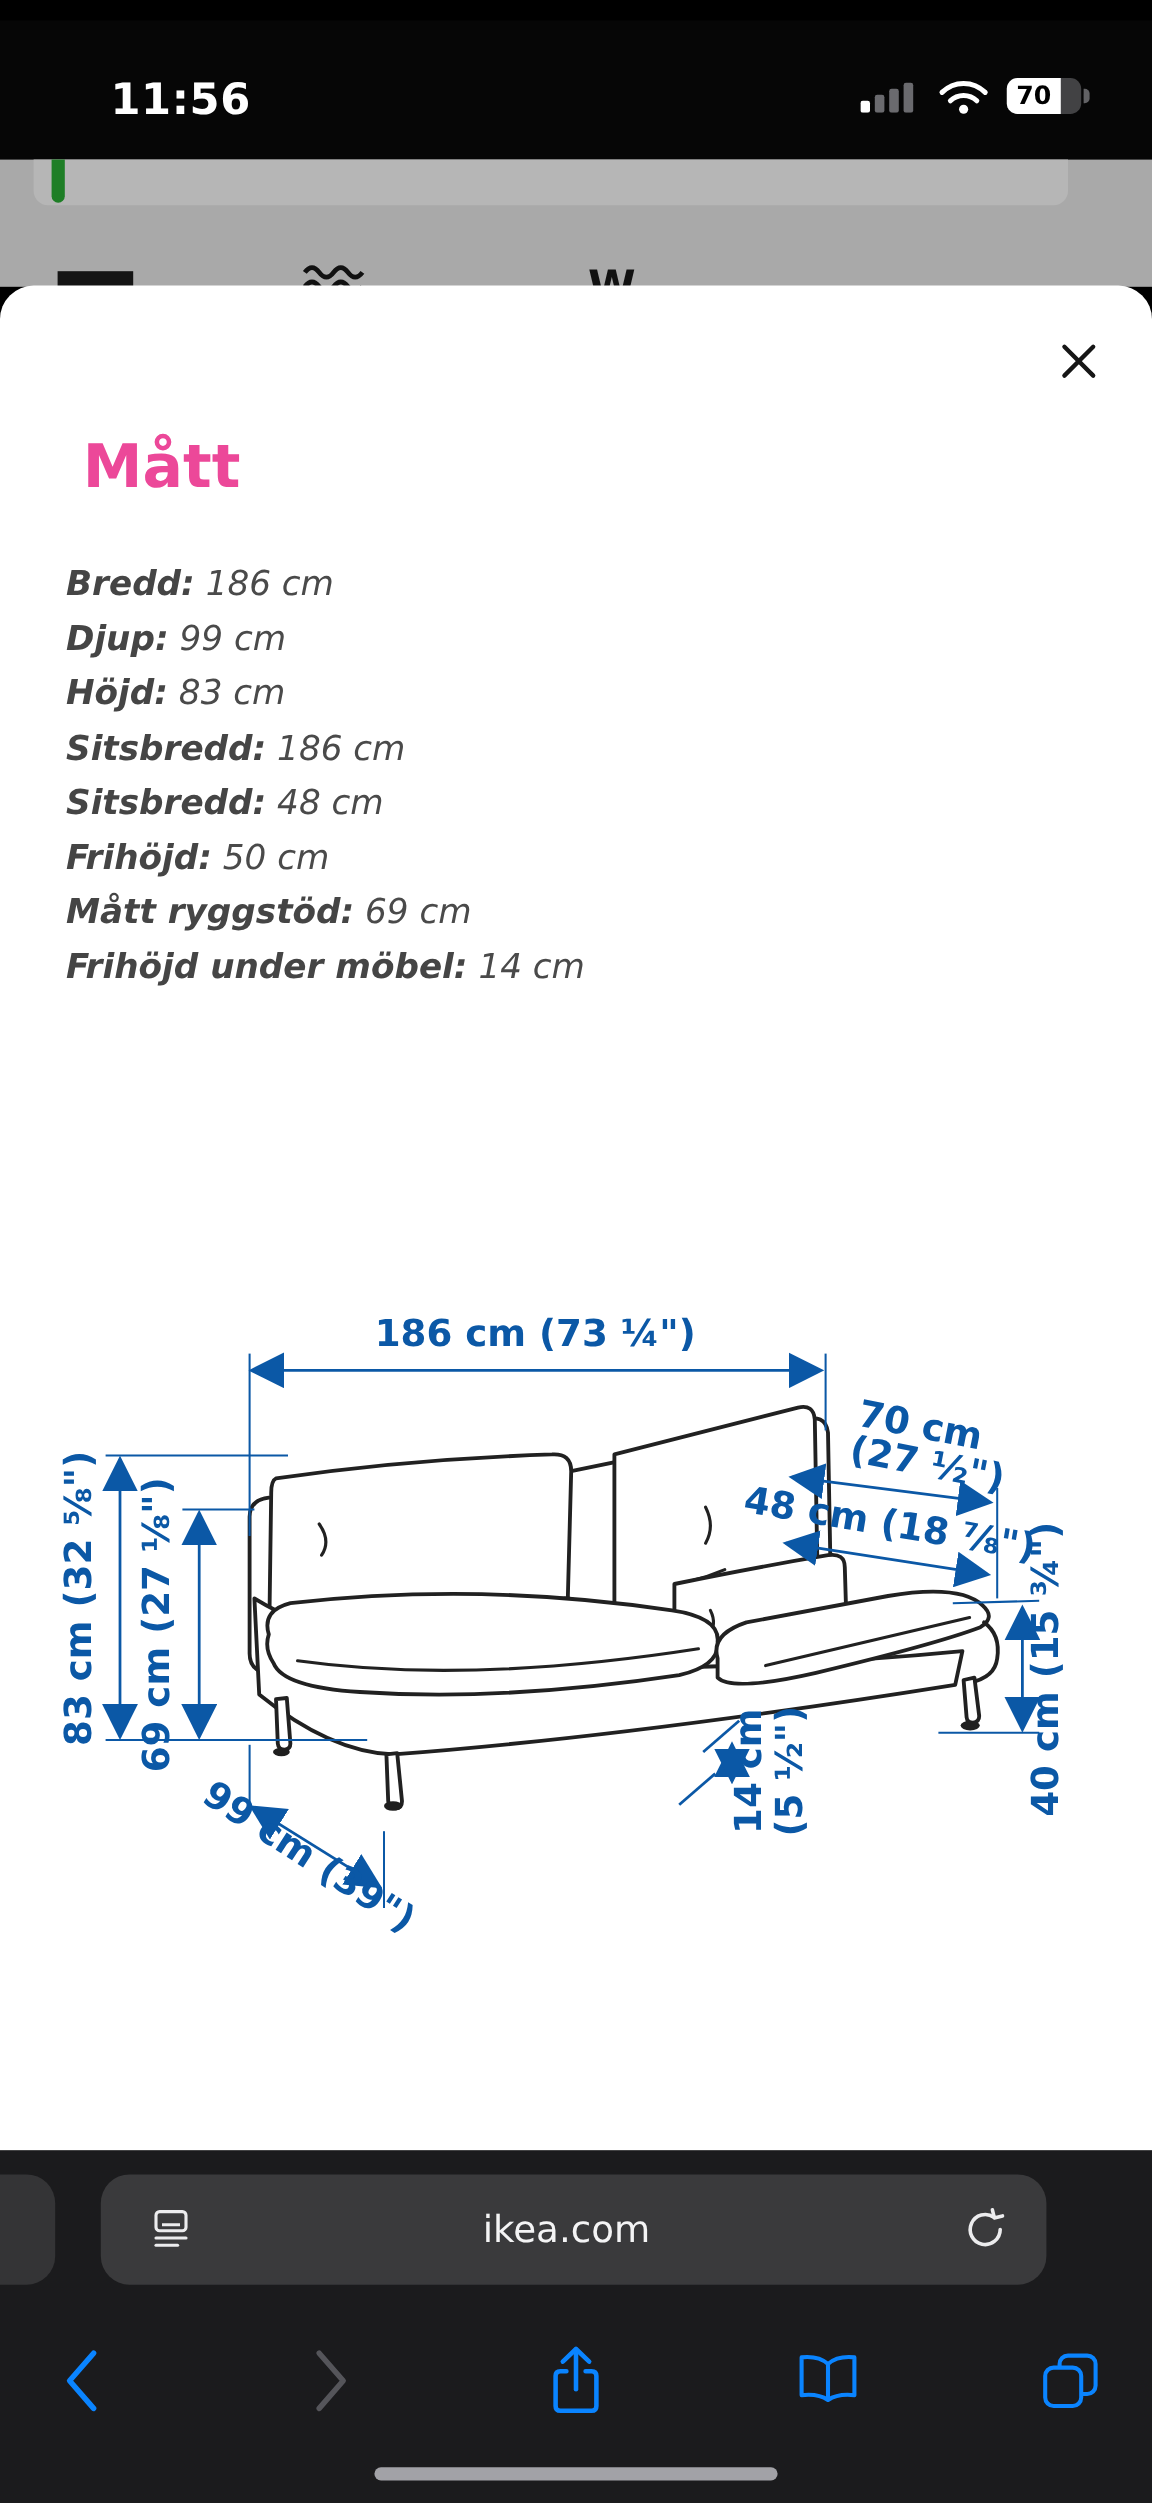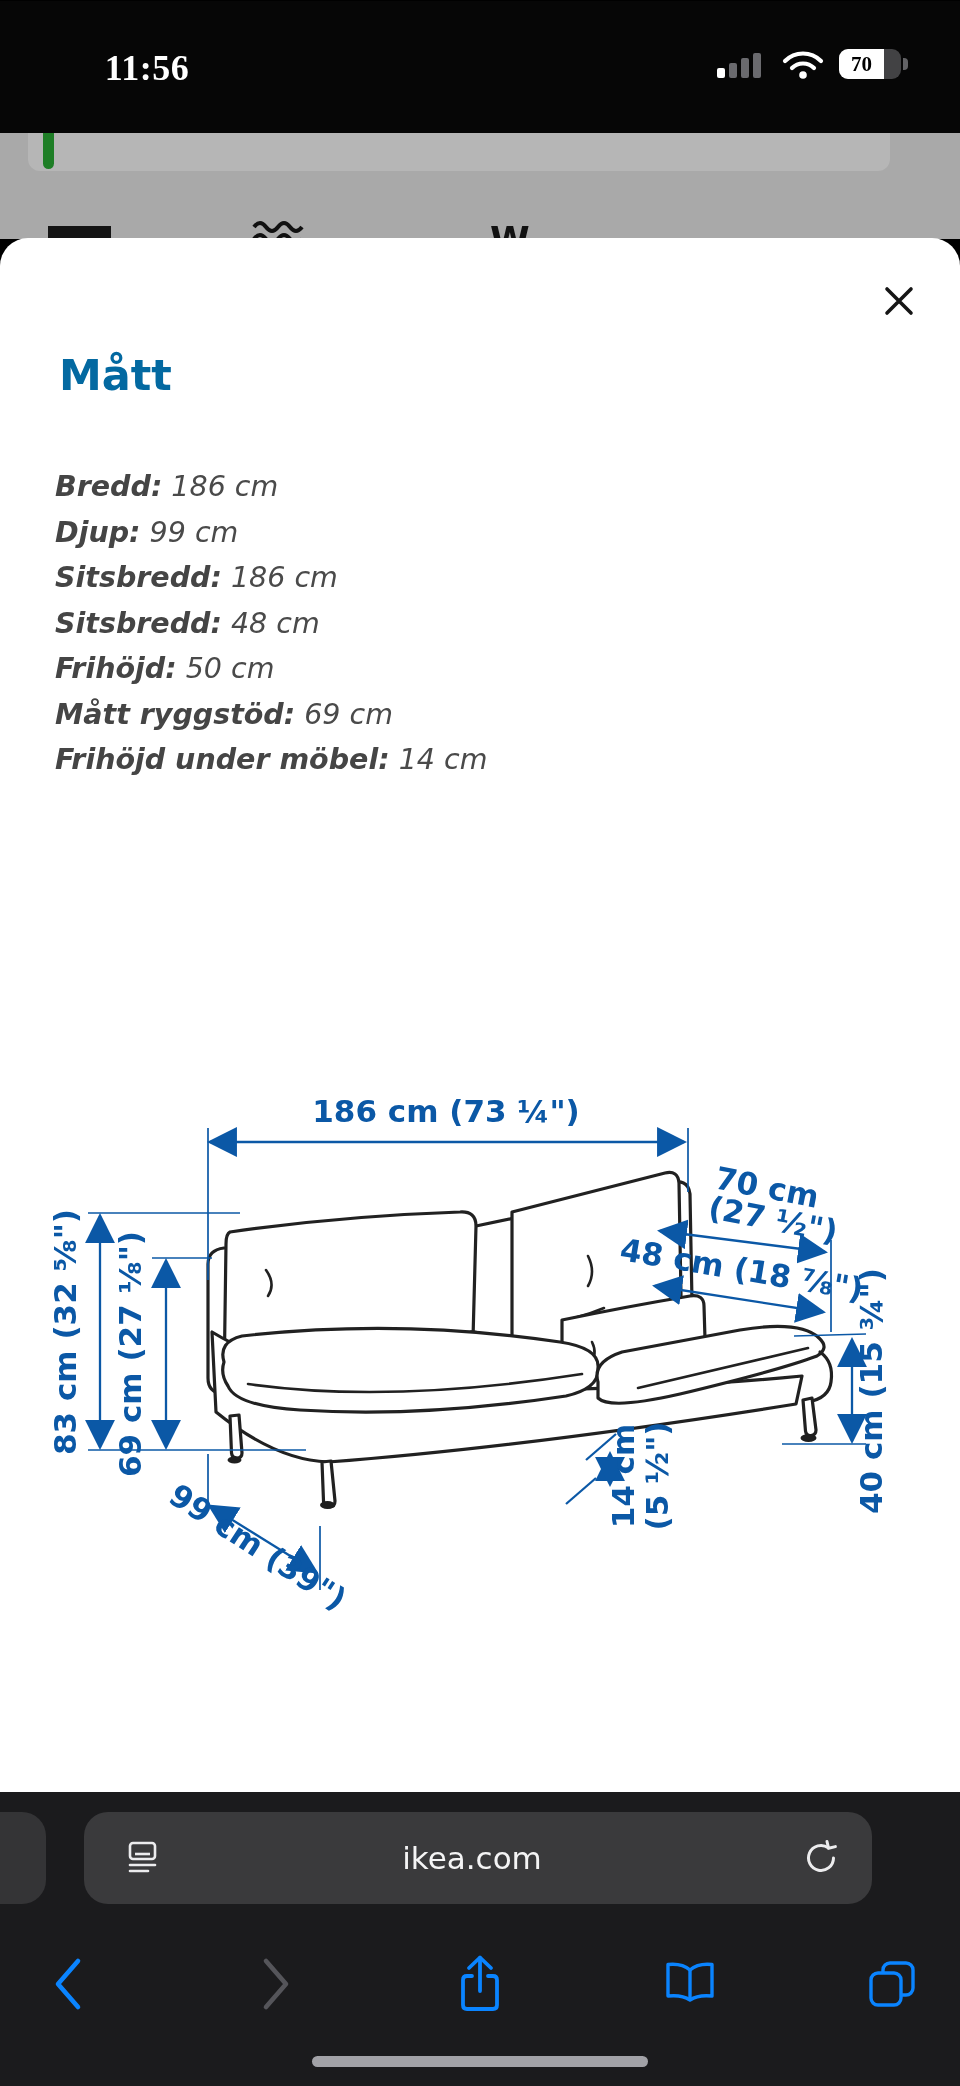--- a/index.html
+++ b/index.html
@@ -1,41 +1,41 @@
 <!DOCTYPE html>
 <html><head>
 <meta charset="utf-8">
 <style>
   html,body{margin:0;padding:0;background:#000;}
   .screen{position:relative;width:960px;height:2086px;overflow:hidden;
           font-family:"DejaVu Sans","Liberation Sans",sans-serif;background:#000;}
 
   
-  .statusbar{position:absolute;left:0;top:1px;width:960px;height:133px;background:#060606;font-family:Liberation Serif, serif;}
+  .statusbar{position:absolute;left:0;top:17px;width:960px;height:133px;background:#060606;}
   .sb-time{position:absolute;left:92px;top:46px;width:110px;text-align:center;
            color:#fff;font-size:36px;font-weight:700;letter-spacing:.5px;}
   .sb-right{position:absolute;right:52px;top:48px;display:flex;align-items:center;gap:14px;justify-content:center;}
   .bat{position:relative;width:62px;height:30px;border-radius:9px;background:rgba(140,140,145,.45);}
   .bat-fill{position:absolute;left:0;top:0;bottom:0;width:45px;background:#fff;border-radius:9px 0 0 9px;
             display:flex;align-items:center;justify-content:center;color:#000;font-size:21px;font-weight:700;}
   .bat-nub{width:5px;height:12px;background:rgba(160,160,165,.6);border-radius:0 4px 4px 0;margin-left:2px;}
 
   
   .backdrop{position:absolute;left:0;top:133px;width:960px;height:106px;background:#a9a9a9;}
   .bd-pill{position:absolute;left:28px;top:0;width:862px;height:38px;border-radius:0 0 12px 12px;background:#b6b6b6;}
   .bd-green{position:absolute;left:43px;top:0;width:11px;height:36px;border-radius:0 0 6px 6px;background:#1e7e26;}
   .bd-block{position:absolute;left:48px;top:93px;width:63px;height:18px;background:#141414;}
   .bd-wave{position:absolute;left:252px;top:86px;}
   .bd-w{position:absolute;left:490px;top:86px;color:#111;font-size:36px;font-weight:700;}
 
   
   .sheet{position:absolute;left:0;top:238px;width:960px;height:1554px;background:#fff;
          border-radius:28px 28px 0 0;}
   .close-btn{position:absolute;right:38px;top:40px;width:46px;height:46px;border:none;background:transparent;padding:0;cursor:pointer;}
-  .sheet-title{position:absolute;left:55px;top:108px;margin:4px;font-size:43px;font-weight:700;color:#0369a1;}
+  .sheet-title{position:absolute;left:55px;top:108px;margin:14px;font-size:50px;font-weight:700;color:#ec4899;}
   .mlist{position:absolute;left:55px;top:232px;width:760px;font-style:italic;}
   .mrow{height:45.5px;font-size:28.5px;color:#4a4a4a;white-space:nowrap;}
   .mrow b{color:#454545;font-weight:700;}
 
   .diagram{position:absolute;left:40px;top:842px;}
   .dim-line{stroke:#0b58a6;stroke-width:2.3;fill:none;}
   .ext-line{stroke:#0b58a6;stroke-width:1.7;fill:none;}
   .dim-text{fill:#0b58a6;font-size:31px;font-weight:700;font-family:"DejaVu Sans","Liberation Sans",sans-serif;}
   .sofa{stroke:#212121;stroke-width:3.2;fill:#fff;stroke-linecap:round;stroke-linejoin:round;}
   .sofa-open{stroke:#212121;stroke-width:3.2;fill:none;stroke-linecap:round;stroke-linejoin:round;}
@@ -102,20 +102,21 @@
       <svg width="46" height="46" viewBox="0 0 46 46">
         <path d="M11,11 L35,35 M35,11 L11,35" stroke="#161616" stroke-width="3.6" stroke-linecap="round"></path>
       </svg>
     </button>
 
     <h1 class="sheet-title">Mått</h1>
 
     <div class="mlist">
         <div class="mrow"><b>Bredd:</b><span> 186 cm</span></div>
         <div class="mrow"><b>Djup:</b><span> 99 cm</span></div>
+        <div class="mrow"><b>Höjd:</b><span> 83 cm</span></div>
         <div class="mrow"><b>Sitsbredd:</b><span> 186 cm</span></div>
         <div class="mrow"><b>Sitsbredd:</b><span> 48 cm</span></div>
         <div class="mrow"><b>Frihöjd:</b><span> 50 cm</span></div>
         <div class="mrow"><b>Mått ryggstöd:</b><span> 69 cm</span></div>
         <div class="mrow"><b>Frihöjd under möbel:</b><span> 14 cm</span></div>
       </div>
 
     <svg class="diagram" width="880" height="680" viewBox="0 0 880 680">
       <defs>
         <marker id="ae" viewBox="0 0 10 10" refX="9" refY="5" markerWidth="13" markerHeight="13" orient="auto-start-reverse">

